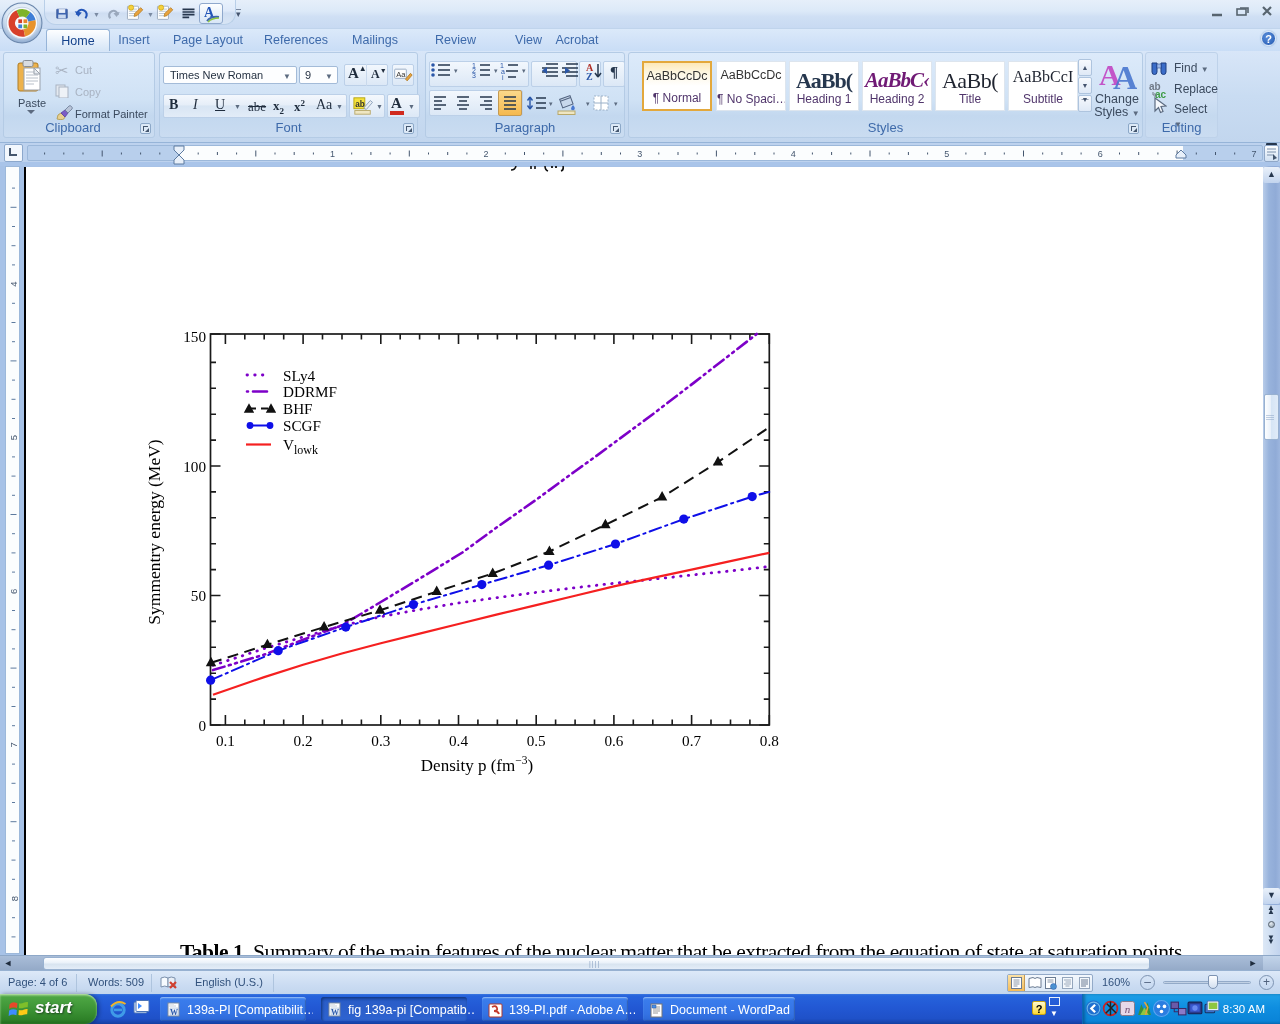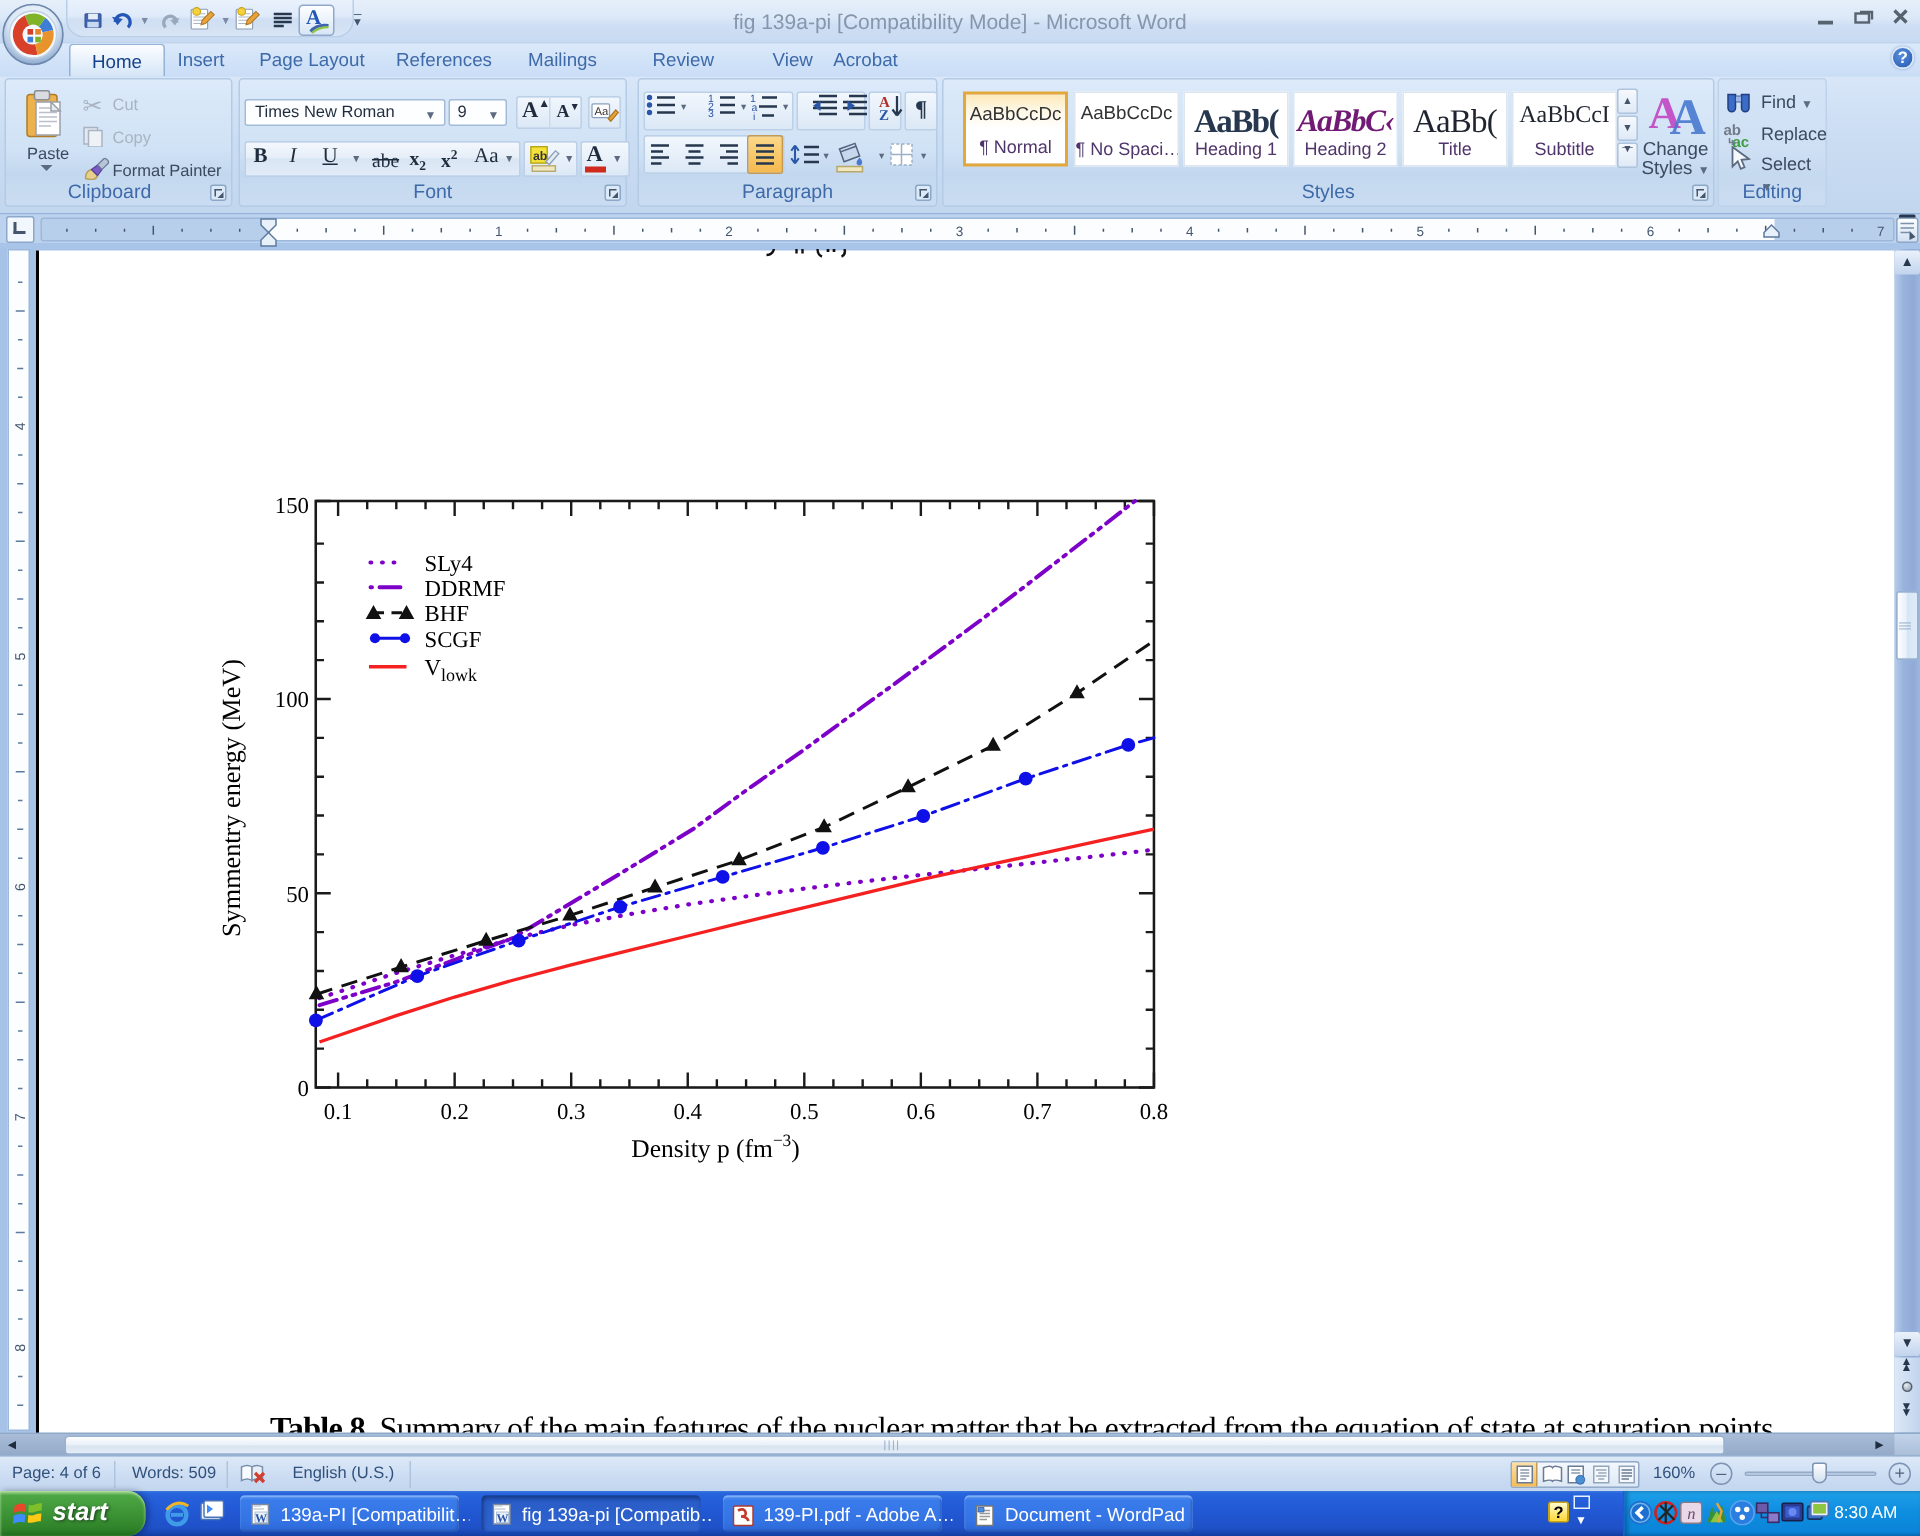--- a/index.html
+++ b/index.html
@@ -71,21 +71,20 @@
 .taskbtn.pressed{background:linear-gradient(180deg,#1e4fb4 0%,#2a5dc8 20%,#2e63d0 100%);
  box-shadow:inset 1px 1px 3px #123578;}
 #tray{position:absolute;right:0;top:0;width:198px;height:30px;
  background:linear-gradient(180deg,#1ea0e8 0%,#0f8ee0 45%,#0a84d8 90%,#0877c8 100%);
  box-shadow:2px 0 3px rgba(0,0,30,.3) inset;border-left:1px solid #0a6ab8;}
 #clock{position:absolute;right:15px;top:9px;color:#fff;font-size:11.5px;}
 </style></head>
 <body>
 <div id="win">
   <div id="title">
-      <div id="titletext">fig 139a-pi [Compatibility Mode] - Microsoft Word</div>
     <div style="position:absolute;left:44px;top:0px;width:192px;height:25px;background:linear-gradient(180deg,#e9f2fc 0%,#dfeafa 45%,#cfdef2 55%,#d8e5f5 100%);border:1px solid #b9cfe8;border-top:none;border-radius:0 0 12px 12px;"></div>
     <svg width="42" height="42" viewBox="0 0 40 40" style="position:absolute;left:1px;top:2px;z-index:10;">
       <defs>
         <radialGradient id="orb" cx="50%" cy="35%" r="70%">
           <stop offset="0%" stop-color="#fdfeff"></stop>
             <stop offset="55%" stop-color="#dce8f6"></stop>
             <stop offset="85%" stop-color="#9fb8d8"></stop>
             <stop offset="100%" stop-color="#7e9cc4"></stop>
         </radialGradient>
       </defs>
@@ -403,21 +402,21 @@
           </g>
       </svg>
     </div>
     <svg width="60" height="8" viewBox="0 0 60 8" style="position:absolute;left:510px;top:0px;">
       <path d="M6,0 q-1,4 -5,4" stroke="#111" stroke-width="1.6" fill="none"></path>
       <path d="M21,0 v3 M25,0 v3" stroke="#111" stroke-width="1.6" fill="none"></path>
       <path d="M35,0 q0,4 3,5" stroke="#111" stroke-width="1.6" fill="none"></path>
       <path d="M42,0 v2 M46,0 v2" stroke="#111" stroke-width="1.8" fill="none"></path>
       <path d="M53,0 q1,4 -2,5" stroke="#111" stroke-width="1.6" fill="none"></path>
     </svg>
-    <div style="position:absolute;left:180px;top:774px;width:1084px;height:17px;overflow:hidden;font-family:'Liberation Serif',serif;font-size:21.5px;letter-spacing:-0.5px;color:#000;white-space:nowrap;"><b>Table 8.</b> Summary of the main features of the nuclear matter that be extracted from the equation of state at saturation points.</div>
+    <div style="position:absolute;left:180px;top:774px;width:1084px;height:17px;overflow:hidden;font-family:'Liberation Serif',serif;font-size:21.5px;letter-spacing:-0.5px;color:#000;white-space:nowrap;"><b>Table 1.</b> Summary of the main features of the nuclear matter that be extracted from the equation of state at saturation points.</div>
     <div id="vscroll">
       <div style="position:absolute;left:0;top:1px;width:17px;height:16px;background:linear-gradient(180deg,#eaf1fa,#c2d4ee);border-radius:2px;text-align:center;color:#26374e;font-size:9px;line-height:15px;">▲</div>
       <div style="position:absolute;left:1px;top:228px;width:15px;height:46px;background:linear-gradient(90deg,#fdfeff 0%,#e8f0fa 45%,#d6e5f5 50%,#e0ebf8 100%);border:1px solid #98b1d0;border-radius:2px;"></div>
       <div style="position:absolute;left:3px;top:248px;width:11px;height:6px;color:#8ca4c4;font-size:8px;line-height:2px;">—<br>—<br>—</div>
       <div style="position:absolute;left:0;top:722px;width:17px;height:16px;background:linear-gradient(180deg,#eaf1fa,#c2d4ee);border-radius:2px;text-align:center;color:#26374e;font-size:9px;line-height:15px;">▼</div>
       <div style="position:absolute;left:0;top:739px;width:17px;height:50px;background:linear-gradient(90deg,#dce8f6,#c2d4ee);">
         <div style="position:absolute;left:4px;top:1px;color:#26374e;font-size:8px;line-height:4px;">▲<br>▲</div>
         <div style="position:absolute;left:4.5px;top:16px;width:7px;height:7px;background:radial-gradient(circle at 35% 30%,#e8eef4,#8a9aa8);border:1px solid #55606c;border-radius:50%;"></div>
         <div style="position:absolute;left:4px;top:31px;color:#26374e;font-size:8px;line-height:4px;">▼<br>▼</div>
       </div>

